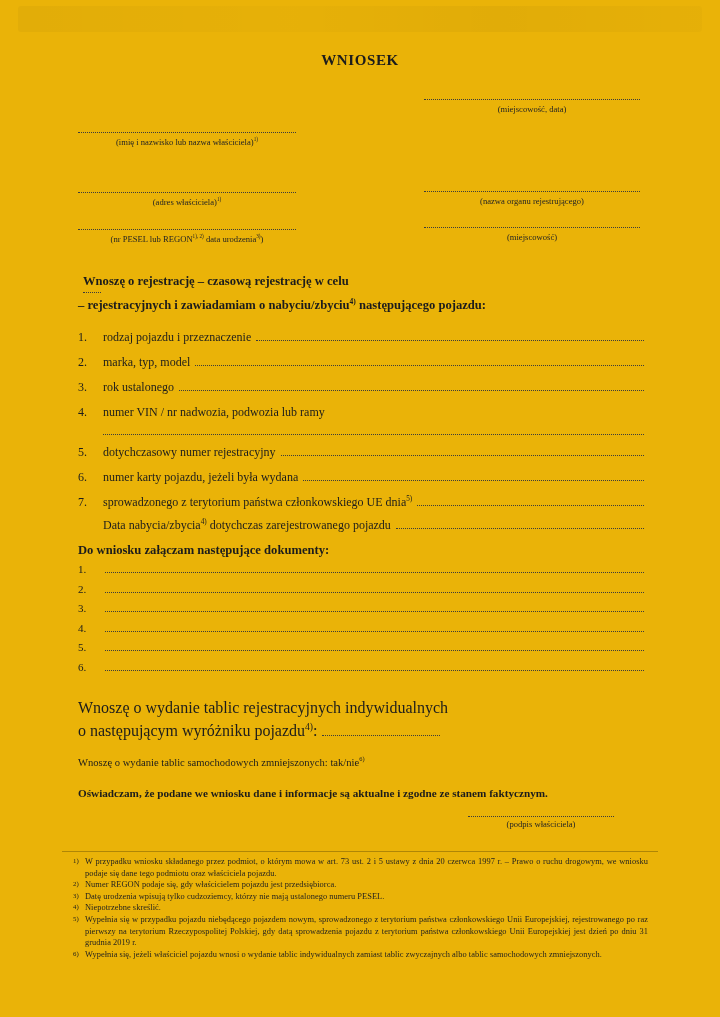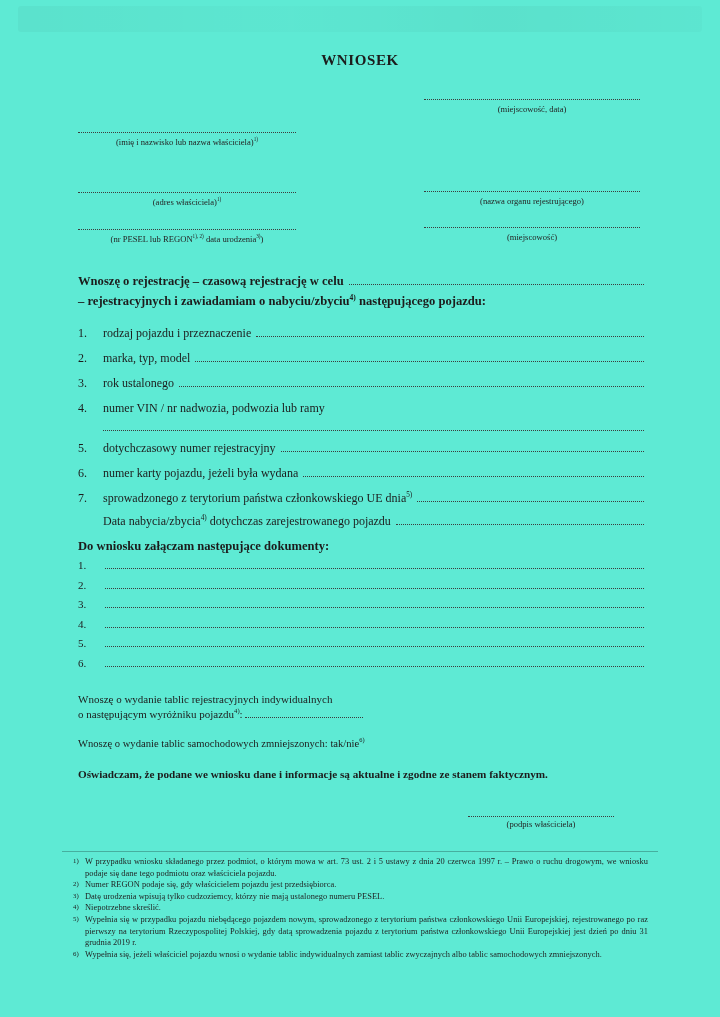--- a/index.html
+++ b/index.html
@@ -1,52 +1,52 @@
 <!DOCTYPE html>
 <html><head>
 <meta charset="utf-8">
 <style>
   * { margin:0; padding:0; box-sizing:border-box; }
   body { background:#e8e8e8; font-family:"Liberation Serif", serif; }
   .page {
     position:relative; width:720px; height:1017px; margin:0 auto;
-    background:#5eead4; color:#1c1c1c; overflow:hidden;
+    background:#eab308; color:#1c1c1c; overflow:hidden;
   }
   .scan-artifact {
     position:absolute; top:6px; left:18px; width:684px; height:26px;
     background:linear-gradient(90deg, rgba(0,0,0,0.035), rgba(0,0,0,0.015) 40%, rgba(0,0,0,0.04) 70%, rgba(0,0,0,0.02));
     border-radius:3px;
   }
   .abs { position:absolute; }
   .title {
     top:52px; left:0; width:720px; text-align:center;
     font-weight:bold; font-size:15px; letter-spacing:0.6px;
   }
   .dline { border-bottom:1.6px dotted #3c3c3c; height:0; }
   .sublabel { font-size:8.6px; text-align:center; color:#242424; }
   .sup { font-size:0.6em; vertical-align:super; line-height:0; }
 
   .main { top:272px; left:78px; width:566px; }
   .req-head { font-weight:bold; font-size:12.6px; line-height:1.55; }
-  .flexline { display:flex; align-items:baseline; }
+  .flexline { display:flex; align-items:baseline;flex-direction:column; }
   .leader { flex:1 1 auto; border-bottom:1.6px dotted #3c3c3c; margin:0 0 3px 5px; min-width:18px; }
 
   .vlist { margin-top:15px; font-size:12px; }
   .vrow { display:flex; align-items:baseline; margin-bottom:10px; }
   .vnum { width:25px; flex:0 0 25px; }
   .vlabel { white-space:nowrap; }
   .vfull { margin:14px 0 10px 25px; }
   .vindent { margin-left:25px; }
 
   .doc-head { margin-top:1px; font-weight:bold; font-size:12.6px; }
   .dlist { margin-top:5px; font-size:11px; }
   .drow { display:flex; align-items:baseline; margin-bottom:6.5px; }
   .dnum { width:22px; flex:0 0 22px; }
 
-  .plates { margin-top:22px; font-size:11px; line-height:1.45; }
+  .plates { margin-top:22px; font-size:16px; line-height:1.45; }
   .short-leader { display:inline-block; width:118px; border-bottom:1.6px dotted #3c3c3c; height:10px; }
   .reduced { margin-top:15px; font-size:10.6px; }
   .decl { margin-top:19px; font-weight:bold; font-size:11.2px; }
 
   .sig { top:816px; left:468px; width:146px; }
   .sig .sublabel { margin-top:2px;text-align:center; }
 
   .fnrule { top:851px; left:62px; width:596px; height:1px; background:rgba(0,0,0,0.25); }
   .fnblock { top:856px; left:70px; width:578px; }
   .fnitem { display:flex; align-items:flex-start; }

